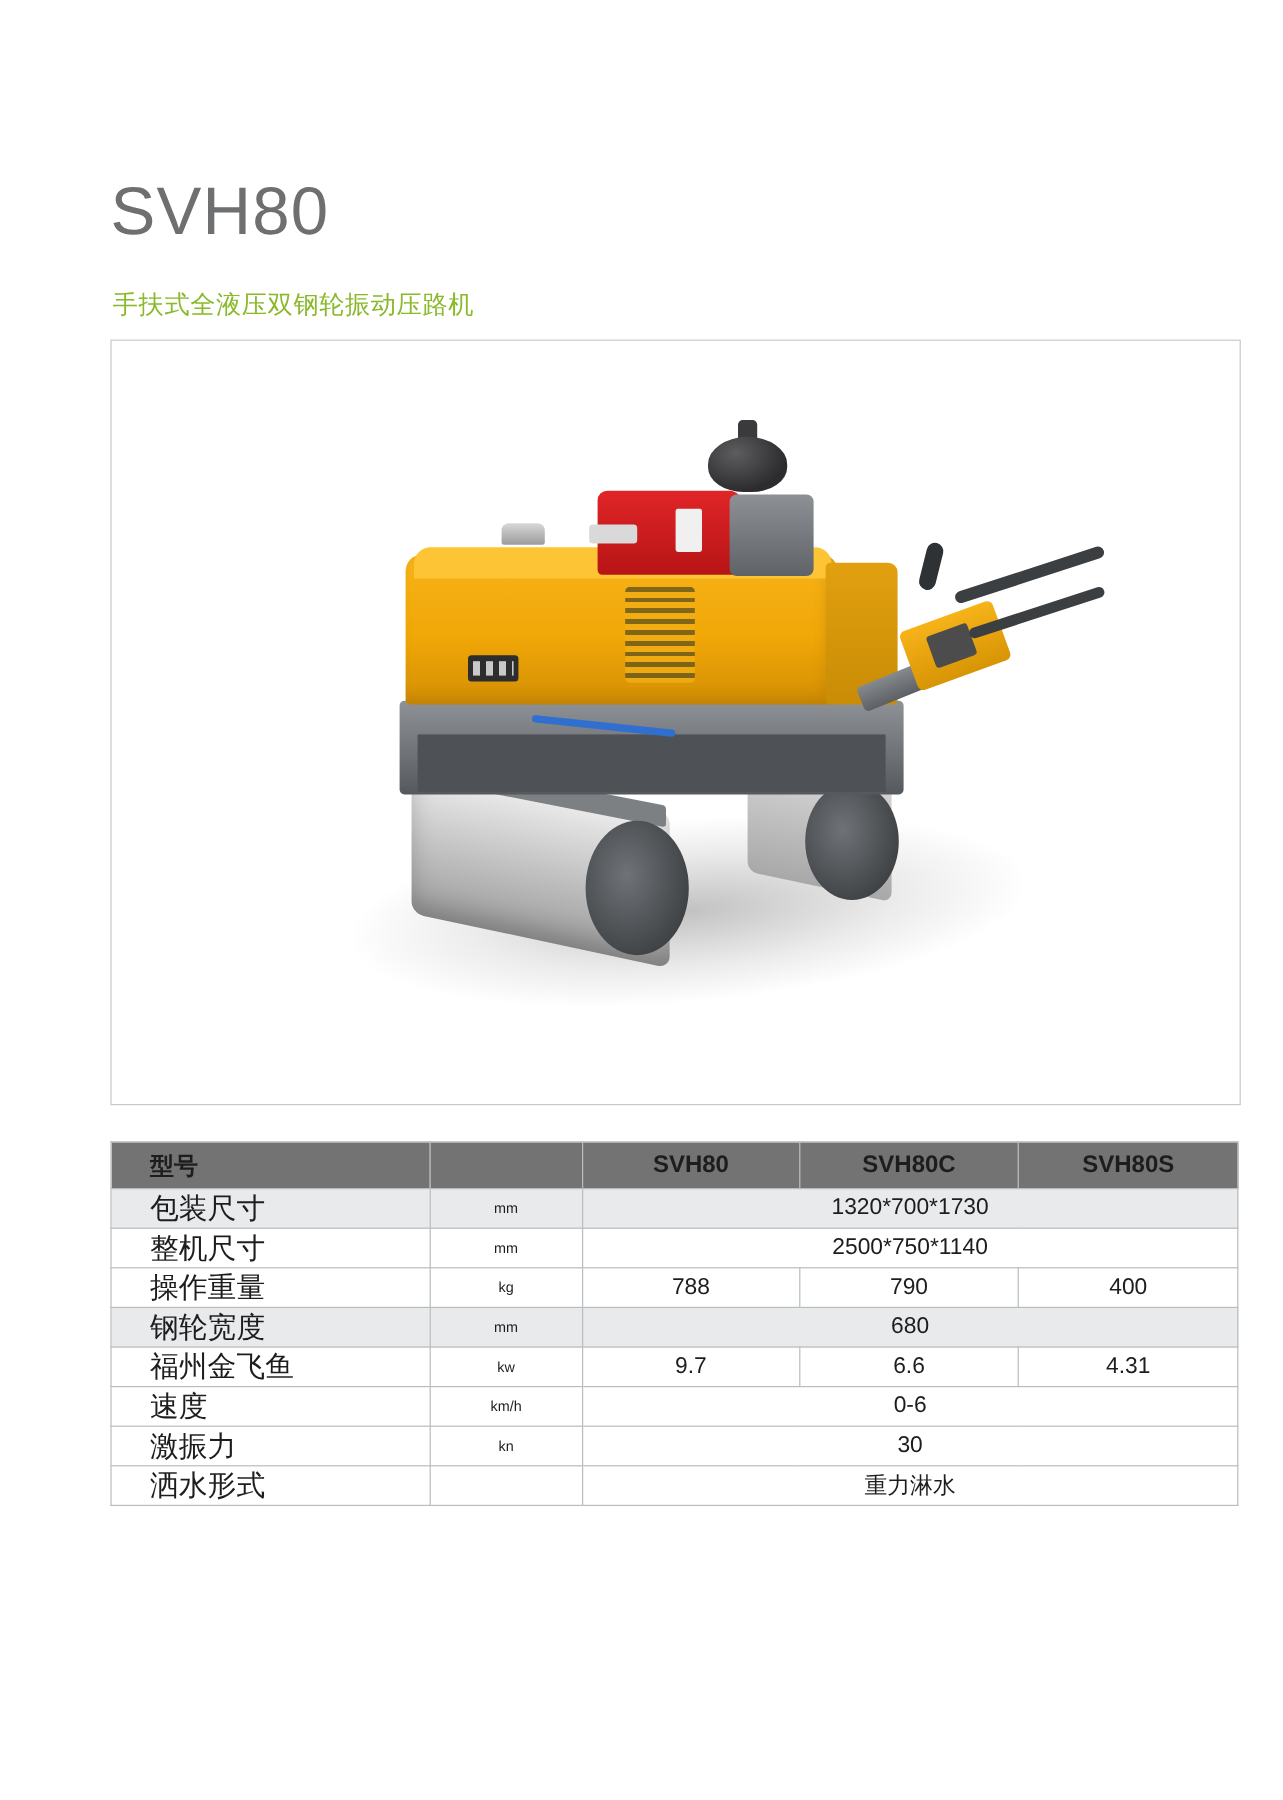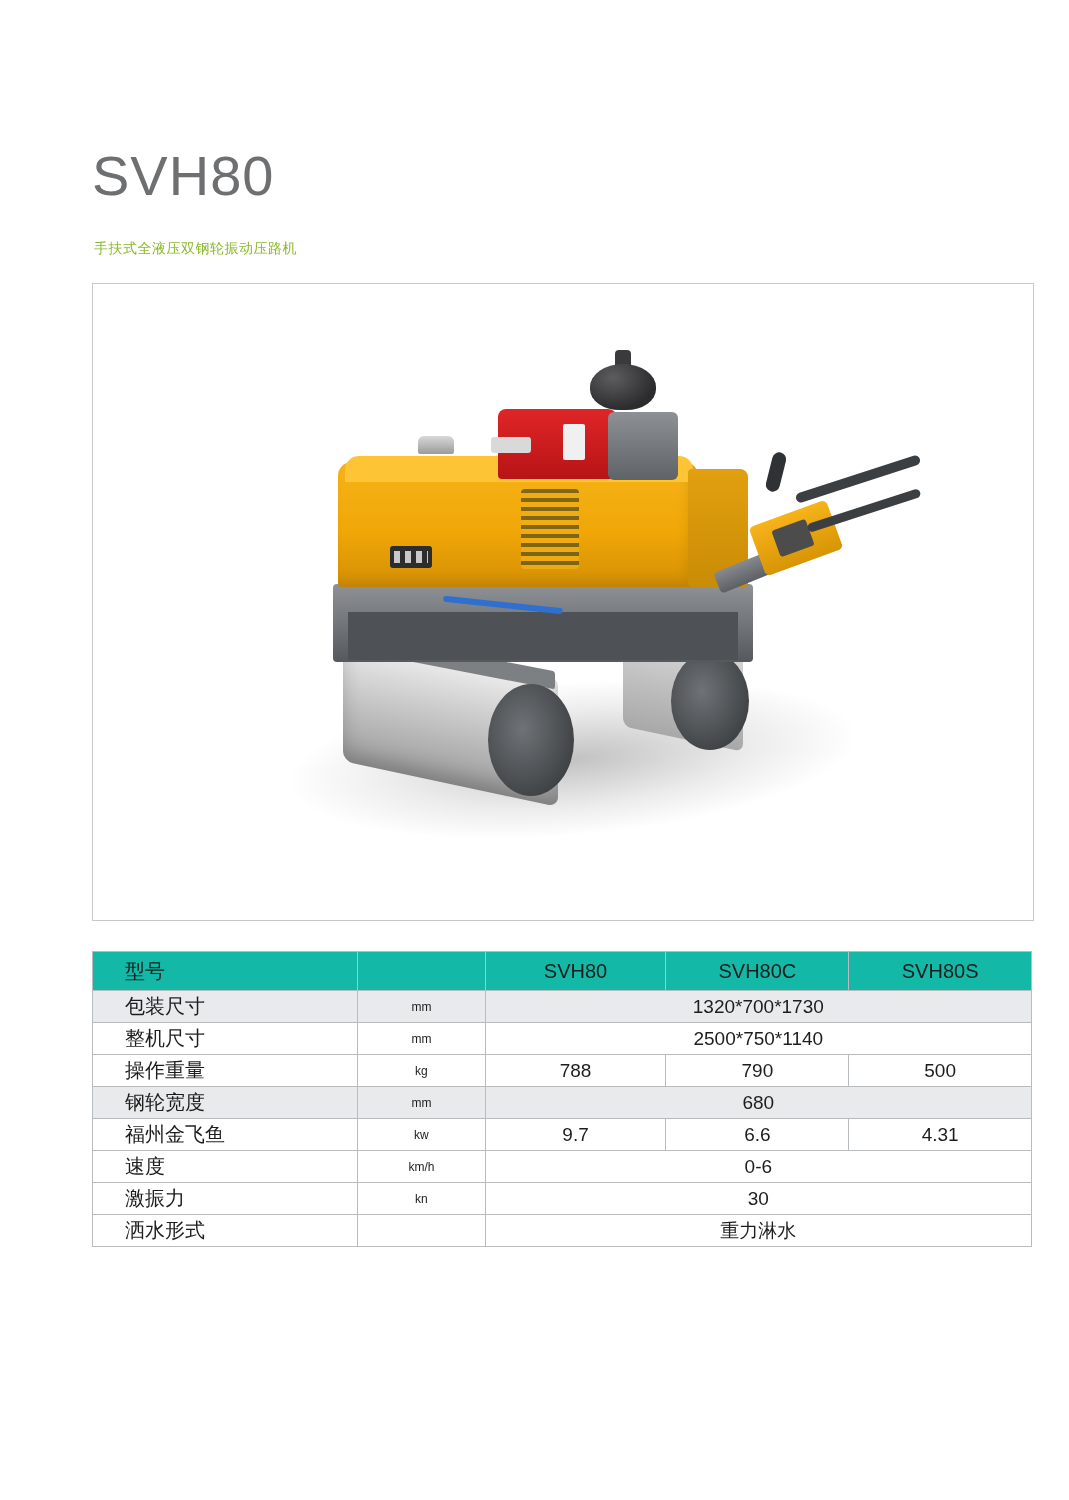--- a/index.html
+++ b/index.html
@@ -29,21 +29,21 @@
     font-size: 56px;
     font-weight: 400;
     letter-spacing: 1px;
     color: #6e6f71;
     line-height: 1;
   }
   .subtitle {
     position: absolute;
     left: 66px;
     top: 240px;
-    font-size: 14px;
+    font-size: 21px;
     color: #8ab92b;
     letter-spacing: 0.5px;
   }
   .photo-frame {
     position: absolute;
     left: 64px;
     top: 283px;
     width: 940px;
     height: 636px;
     border: 1px solid #c9c9c9;
@@ -338,33 +338,34 @@
     color: #1d1d1d;
     font-family: "Liberation Sans", sans-serif;
   }
   .spec-table tr.shaded td {
     background: #e9eaeb;
   }
   .spec-table td.label {
     text-align: left;
     padding-left: 32px;
     width: 258px;
-    font-size: 20px;
+    font-size: 24px;
   }
   .spec-table td.unit {
     width: 128px;
     font-size: 12px;
   }
   .spec-table td.val {
     width: 184px;
   }
   .spec-table tr.head td {
-    background: #14b8a6;
+    background: #737373;
     height: 38px;
     font-size: 20px;
+    font-weight: bold;
   }
 </style>
 </head>
 <body>
 
 <div class="page">
 
   <div class="title">SVH80</div>
   <div class="subtitle">手扶式全液压双钢轮振动压路机</div>
 
@@ -417,21 +418,21 @@
         <tr>
           <td class="label">整机尺寸</td>
           <td class="unit">mm</td>
           <td class="val" colspan="3">2500*750*1140</td>
         </tr>
         <tr>
           <td class="label">操作重量</td>
           <td class="unit">kg</td>
           <td class="val">788</td>
           <td class="val">790</td>
-          <td class="val">500</td>
+          <td class="val">400</td>
         </tr>
         <tr class="shaded">
           <td class="label">钢轮宽度</td>
           <td class="unit">mm</td>
           <td class="val" colspan="3">680</td>
         </tr>
         <tr>
           <td class="label">福州金飞鱼</td>
           <td class="unit">kw</td>
           <td class="val">9.7</td>

